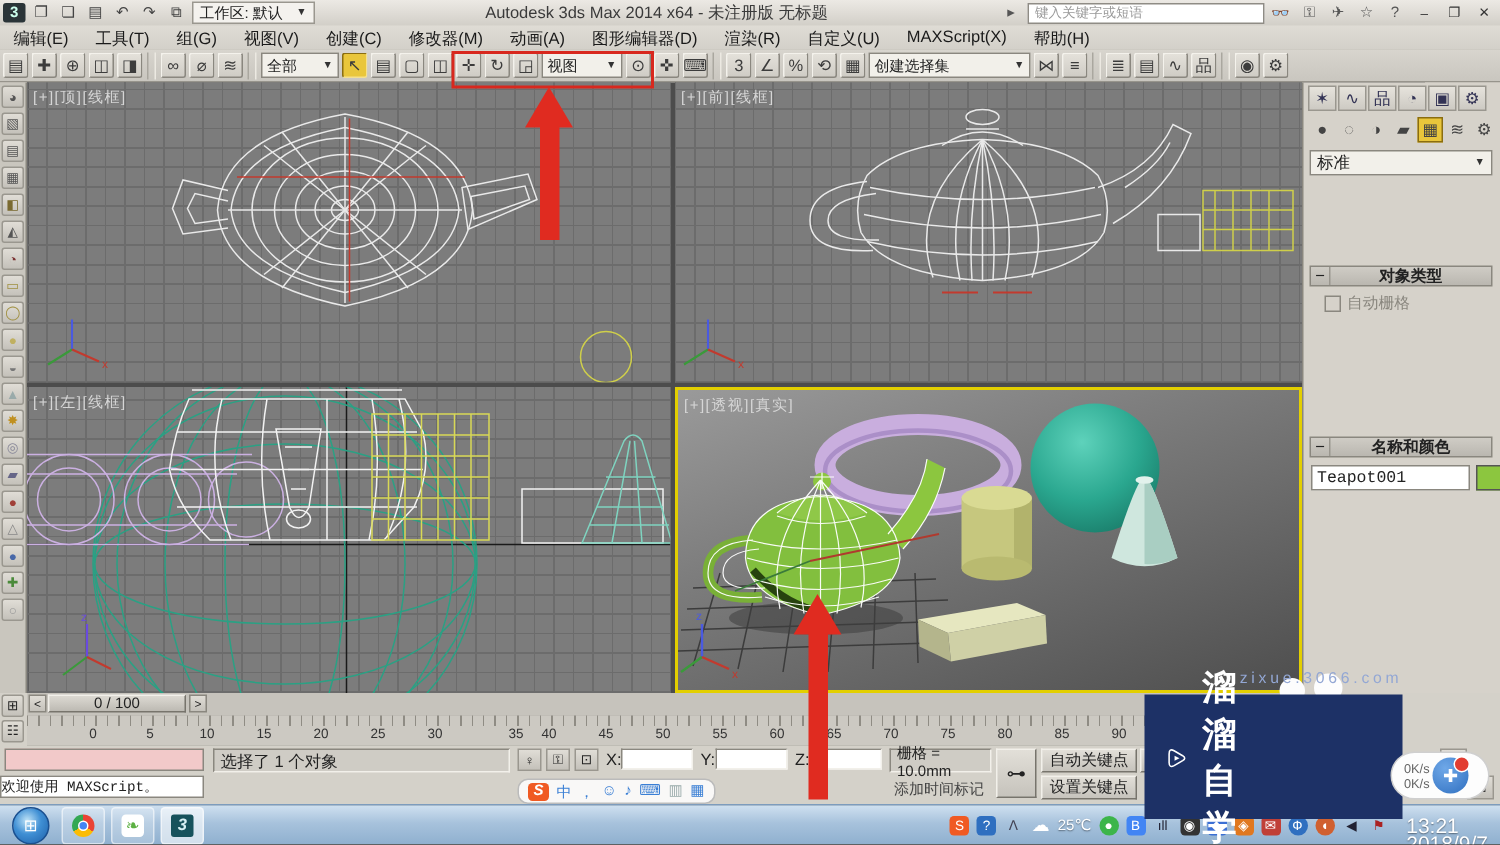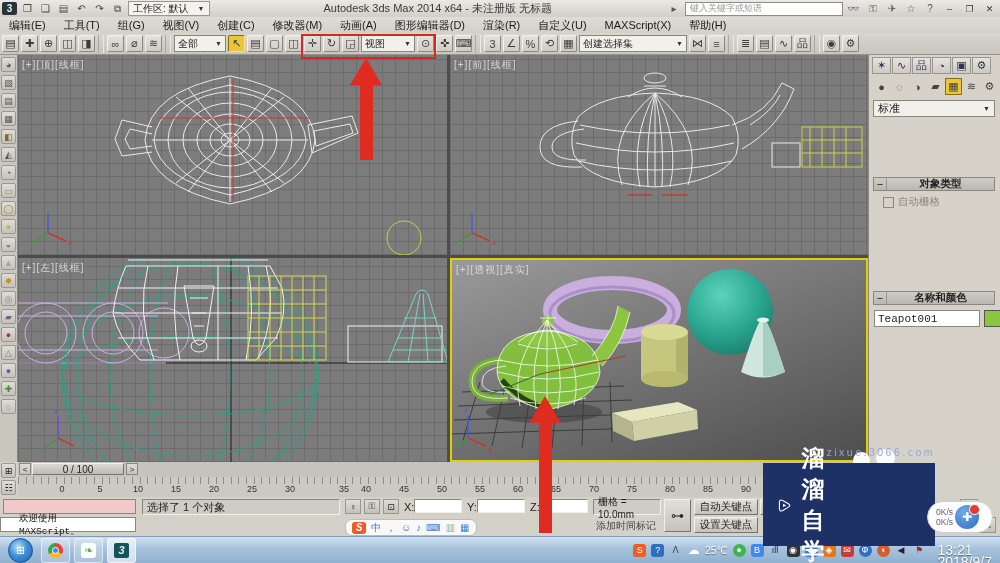--- a/index.html
+++ b/index.html
@@ -525,21 +525,21 @@
         <span class="tick" style="left: 690px;">85</span>
         <span class="tick" style="left: 728px;">90</span>
       </div>
   </div>
   <span class="ls-ico abs" style="left:1px;top:463px">⊞</span>
   <span class="ls-ico abs" style="left:1px;top:480px">☷</span>
 
   <div id="statusbar" class="abs">
     <span class="abs" style="left:3px;top:2px;width:133px;height:15px;background:#f2c9c9;border:1px solid #8a877f;box-sizing:border-box"></span>
     <span class="abs" style="left:0;top:20px;width:136px;height:15px;background:#fff;border:1px solid #8a877f;box-sizing:border-box;
-          font-family:'Liberation Mono','DejaVu Sans Mono',monospace;font-size:9.5px;display:flex;align-items:center;padding:0 18px">欢迎使用 MAXScript。</span>
+          font-family:'Liberation Mono','DejaVu Sans Mono',monospace;font-size:9.5px;display:flex;align-items:center;padding:0 0">欢迎使用 MAXScript。</span>
     <span class="sunken abs" style="left:142px;top:2px;width:198px;height:16px">选择了 1 个对象</span>
     <span class="sb-ico abs" style="left:345px;top:2px">♀</span>
     <span class="sb-ico abs" style="left:364px;top:2px">⚿</span>
     <span class="sb-ico abs" style="left:383px;top:2px">⊡</span>
     <span class="abs" style="left:404px;top:4px">X:</span>
     <span class="field abs" style="left:414px;top:2px;width:48px"></span>
     <span class="abs" style="left:467px;top:4px">Y:</span>
     <span class="field abs" style="left:477px;top:2px;width:48px"></span>
     <span class="abs" style="left:530px;top:4px">Z:</span>
     <span class="field abs" style="left:540px;top:2px;width:48px"></span>

